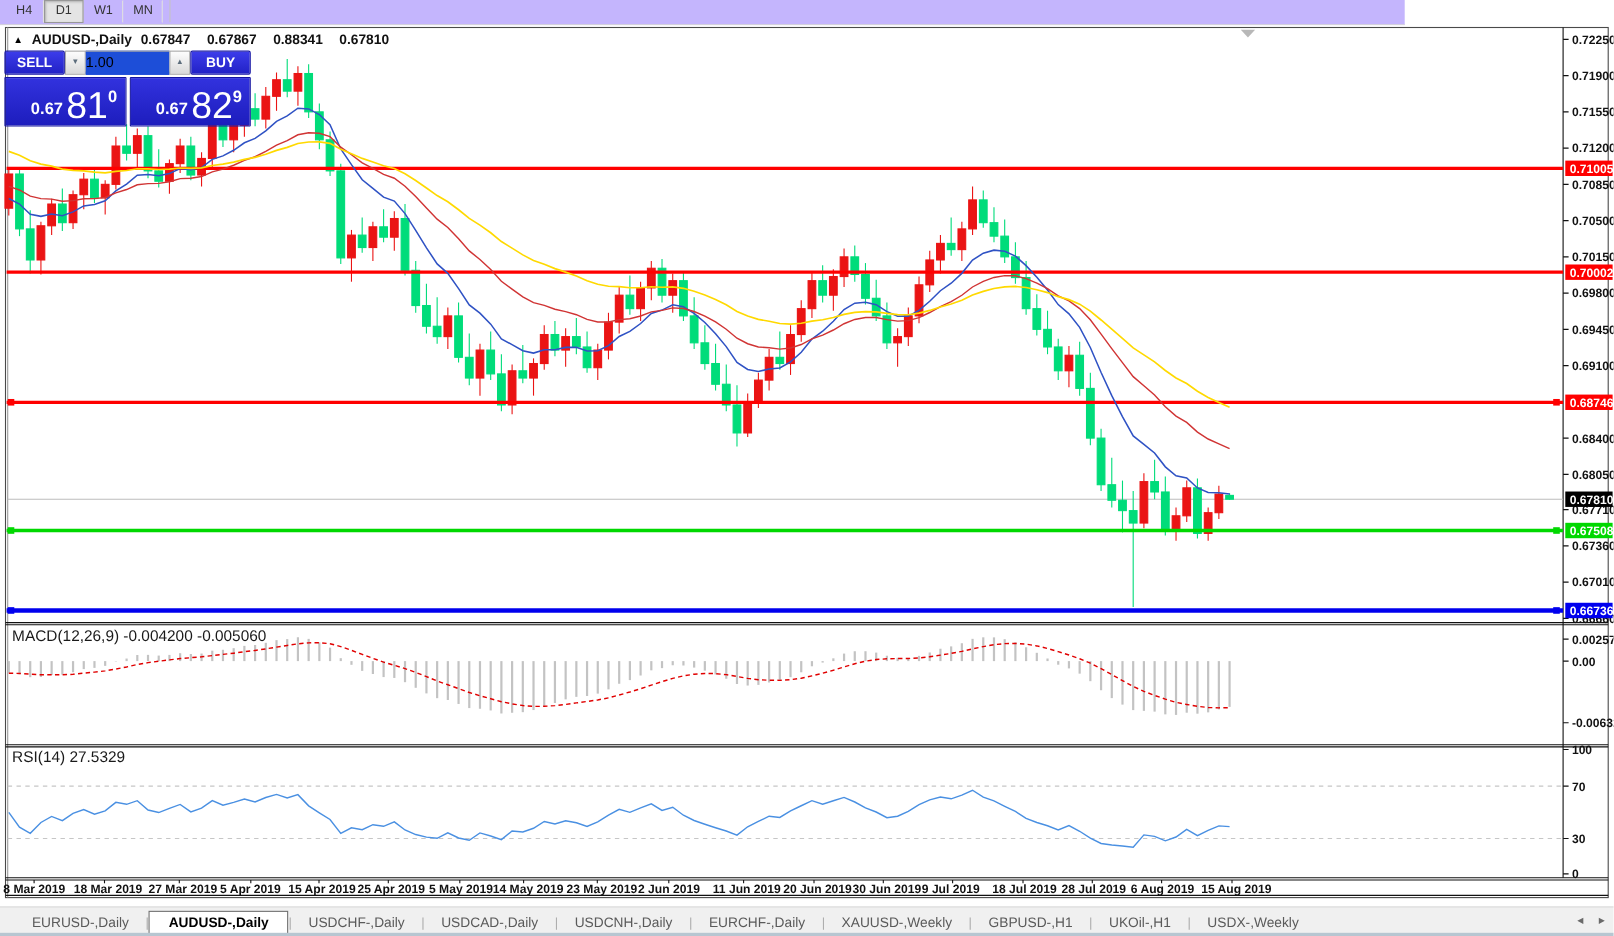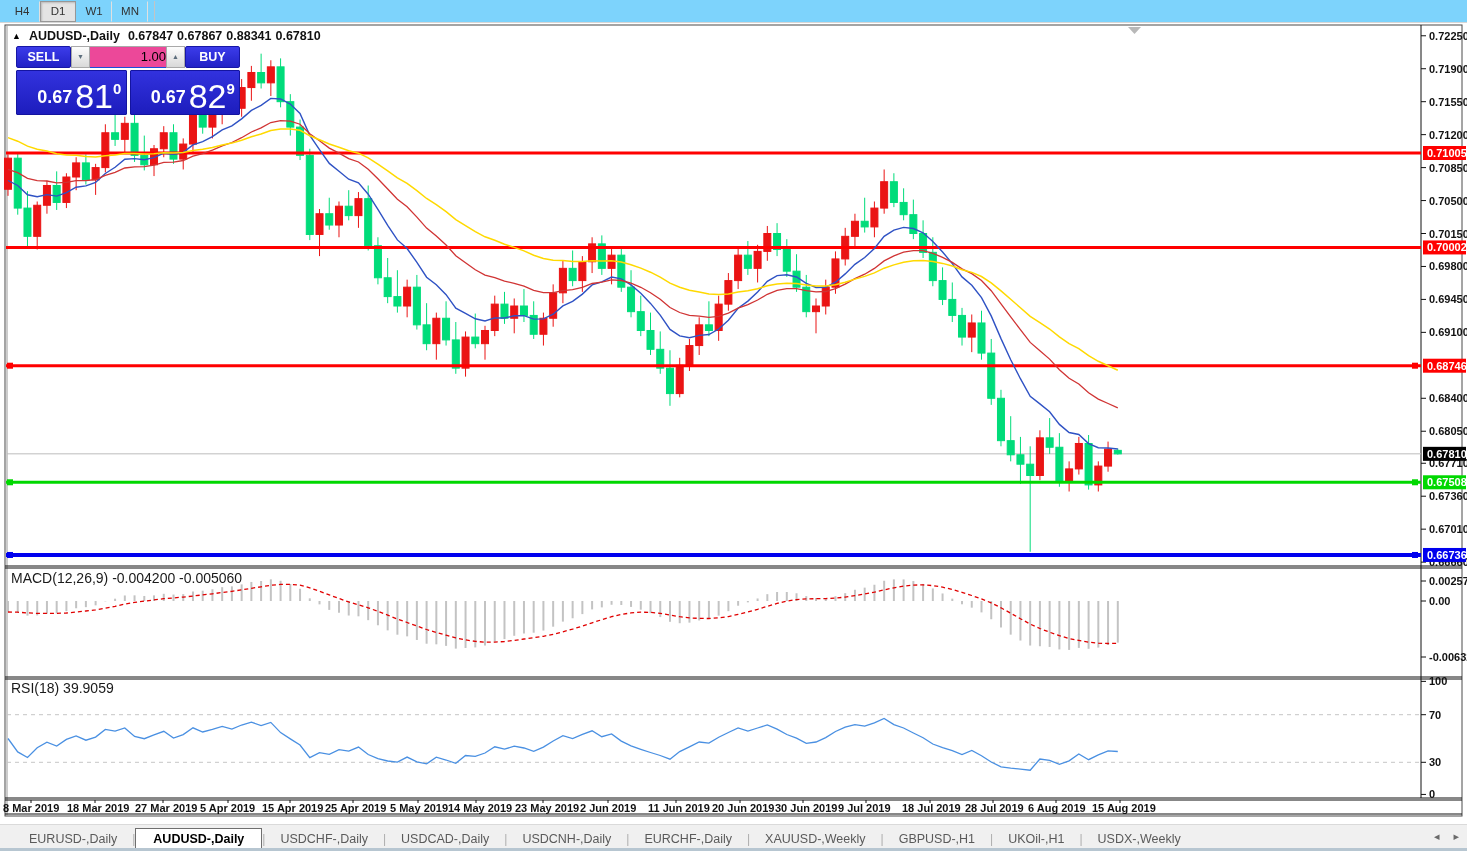--- a/index.html
+++ b/index.html
@@ -1,44 +1,44 @@
 <!DOCTYPE html>
 <html><head>
 <meta charset="utf-8">
 <style>
   html,body{margin:0;padding:0}
   body{width:1467px;height:851px;position:relative;overflow:hidden;background:#fff;
        font-family:"Liberation Sans",sans-serif;-webkit-font-smoothing:antialiased}
   
-  .toolbar{position:absolute;left:0;top:0;width:1467px;height:23px;background:#7dd3fc;
-           border-bottom:1px solid #d6d6d6;display:flex;align-items:center;padding-left:4px;box-sizing:border-box}
+  .toolbar{position:absolute;left:0;top:0;width:1277px;height:23px;background:#c4b5fd;
+           border-bottom:1px solid #d6d6d6;display:flex;align-items:flex-start;padding-left:4px;box-sizing:border-box}
   .tf-btn{min-width:30px;height:19px;line-height:19px;text-align:center;font-size:11.5px;color:#333;
           border:1px solid transparent;border-right:1px solid #e0e0e0;padding:0 2px;cursor:default}
   .tf-btn.active{background:#e4e4e4;border:1px solid #979797;box-shadow:inset 1px 1px 2px rgba(0,0,0,.18)}
   .tb-sep{width:1px;height:20px;background:#c4c4c4;margin-left:6px}
   
   .chartwin{position:absolute;left:0;top:23px;width:1467px;height:797px;background:#fff}
   
   .title-row{position:absolute;left:12px;top:29px;display:flex;align-items:center;gap:8px;
              font-size:12.5px;font-weight:700;color:#111;z-index:5}
   .title-arrow{font-size:9px;color:#000}
-  .title-ohlc{display:flex;gap:4px}
+  .title-ohlc{display:flex;gap:15px}
   
-  .trade{position:absolute;left:16px;top:46px;width:224px;z-index:6}
+  .trade{position:absolute;left:4px;top:46px;width:224px;z-index:6}
   .trow1{display:flex;height:22px}
   .sell-btn,.buy-btn{flex:0 0 55px;background:linear-gradient(#3c3cea,#2222c6);color:#fff;font-weight:700;
          font-size:12.5px;border:1px solid #1717a6;border-radius:2px;text-align:center;line-height:20px;cursor:pointer;box-sizing:border-box}
   .spin{width:19px;background:linear-gradient(#fdfdfd,#d9d9d9);border:1px solid #a9a9a9;font-size:7px;
         color:#5c6d7c;text-align:center;line-height:20px;box-sizing:border-box;cursor:pointer}
-  .vol{flex:1;border-top:1px solid #a9a9a9;border-bottom:1px solid #1d4ed8;background:#ec4899;text-align:right;
+  .vol{flex:1;border-top:1px solid #a9a9a9;border-bottom:3px solid #1d4ed8;background:#1d4ed8;text-align:left;
        font-size:13px;line-height:20px;color:#000}
   .trow2{display:flex;gap:3px;margin-top:2px;height:45px}
   .pp{flex:1;background:linear-gradient(#3232de,#1d1dbd);border:1px solid #1414a0;border-radius:1px;color:#fff;
       display:flex;align-items:flex-end;justify-content:center;padding-bottom:2px;box-sizing:border-box;cursor:pointer}
-  .pp-small{font-size:18px;font-weight:700;margin:0 3px 4px 16px}
+  .pp-small{font-size:15px;font-weight:700;margin:0 3px 4px 16px}
   .pp-big{font-size:34px;font-weight:400;line-height:.88}
   .pp-sup{font-size:15px;font-weight:700;margin-bottom:15px}
   
   .ind-label{position:absolute;left:11px;font-size:14px;color:#1a1a1a;z-index:5}
   
   .tabbar{position:absolute;left:0;top:824px;width:1467px;height:29px;background:#f0f0f0;
           border-top:1px solid #dadada;display:flex;align-items:center;padding-left:14px;box-sizing:border-box}
   .tab{padding:3px 15px;font-size:12.5px;color:#5a5a5a;white-space:nowrap;cursor:pointer}
   .tab.active{background:#fff;border:1px solid #6f6f6f;color:#000;font-weight:700;padding:3px 17px}
   .tabsep{color:#aeaeae;font-size:12px}
@@ -559,21 +559,21 @@
     </div>
     <div class="pp">
       <span class="pp-small">0.67</span>
       <span class="pp-big">82</span>
       <span class="pp-sup">9</span>
     </div>
   </div>
 </div>
 
 <div class="ind-label" style="top:570px">MACD(12,26,9) -0.004200 -0.005060</div>
-<div class="ind-label" style="top:680px">RSI(18) 39.9059</div>
+<div class="ind-label" style="top:680px">RSI(14) 27.5329</div>
 
 <div class="tabbar" id="tabbar">
   <span class="tab">EURUSD-,Daily</span>
     <span class="tabsep">|</span>
     <span class="tab active">AUDUSD-,Daily</span>
     <span class="tabsep">|</span>
     <span class="tab">USDCHF-,Daily</span>
     <span class="tabsep">|</span>
     <span class="tab">USDCAD-,Daily</span>
     <span class="tabsep">|</span>

